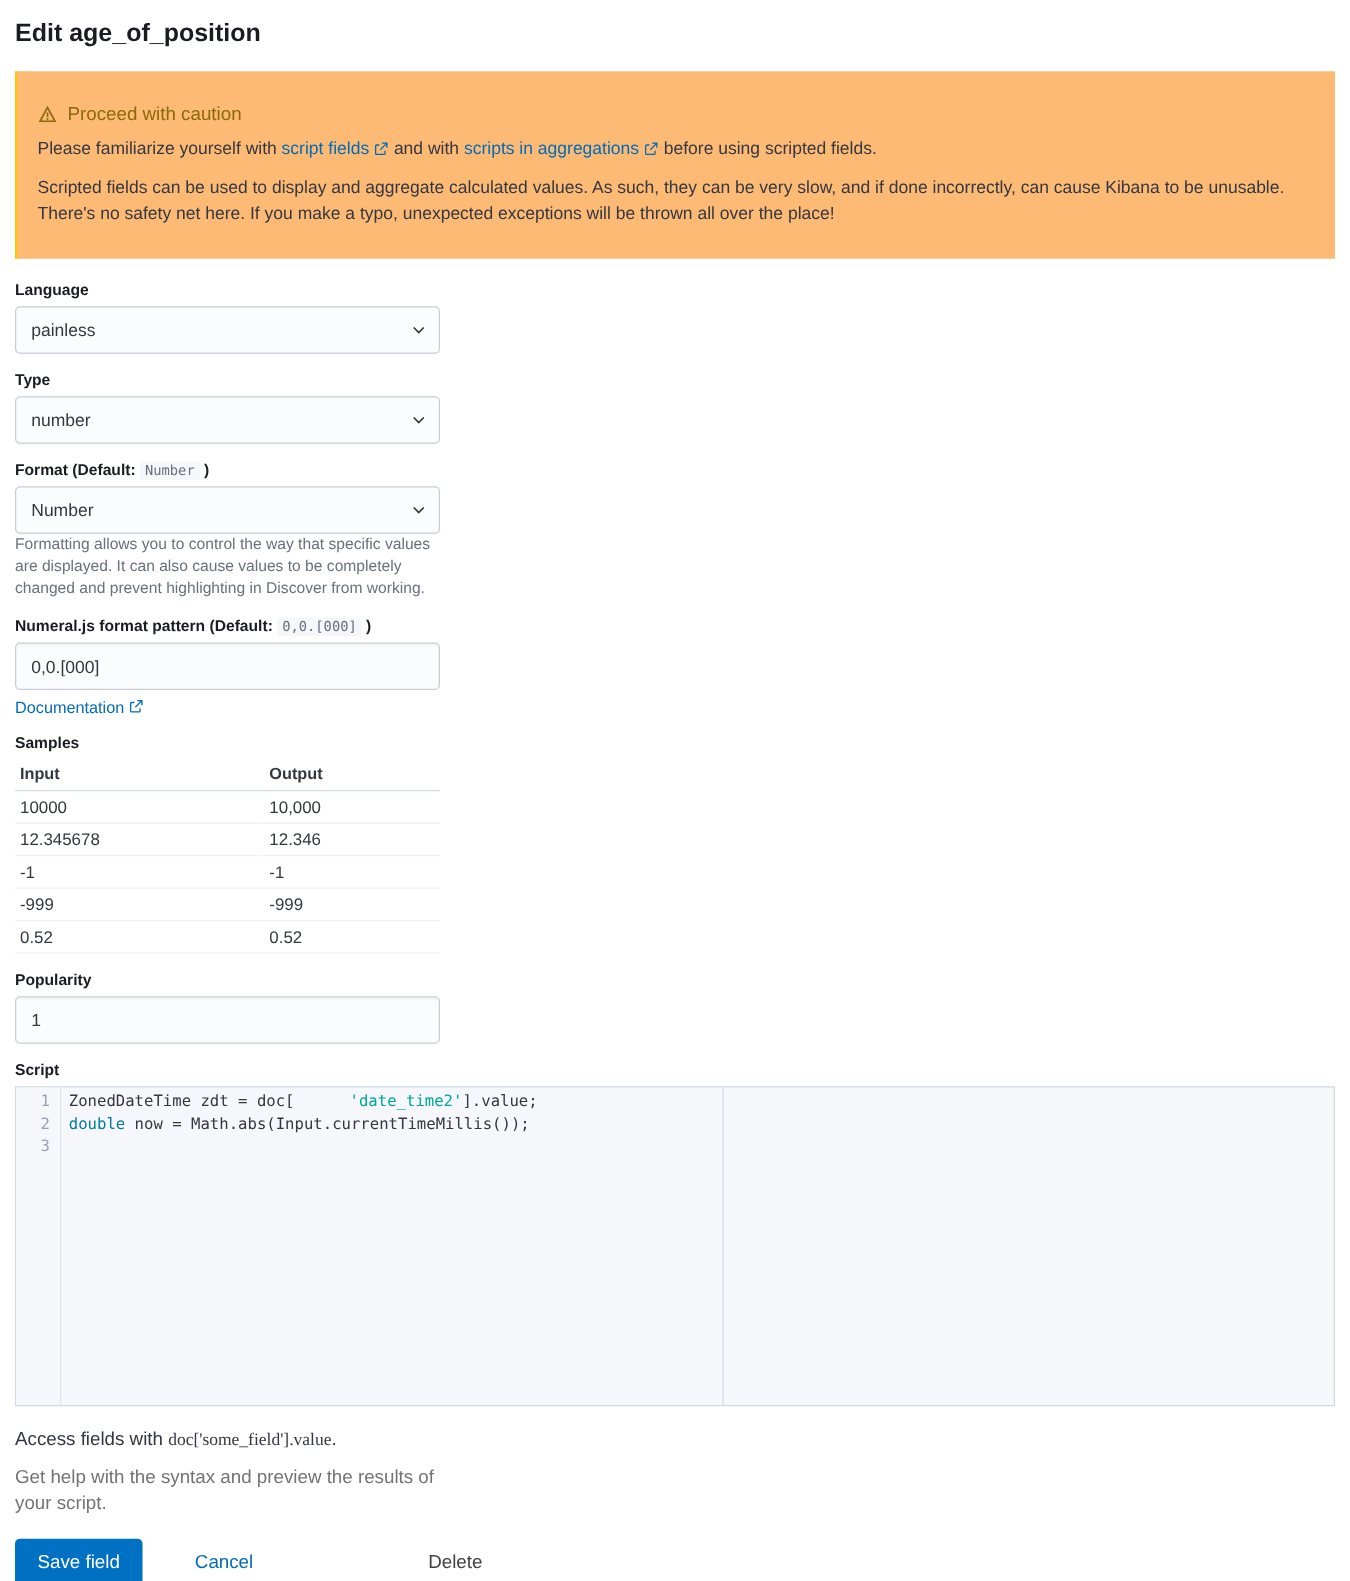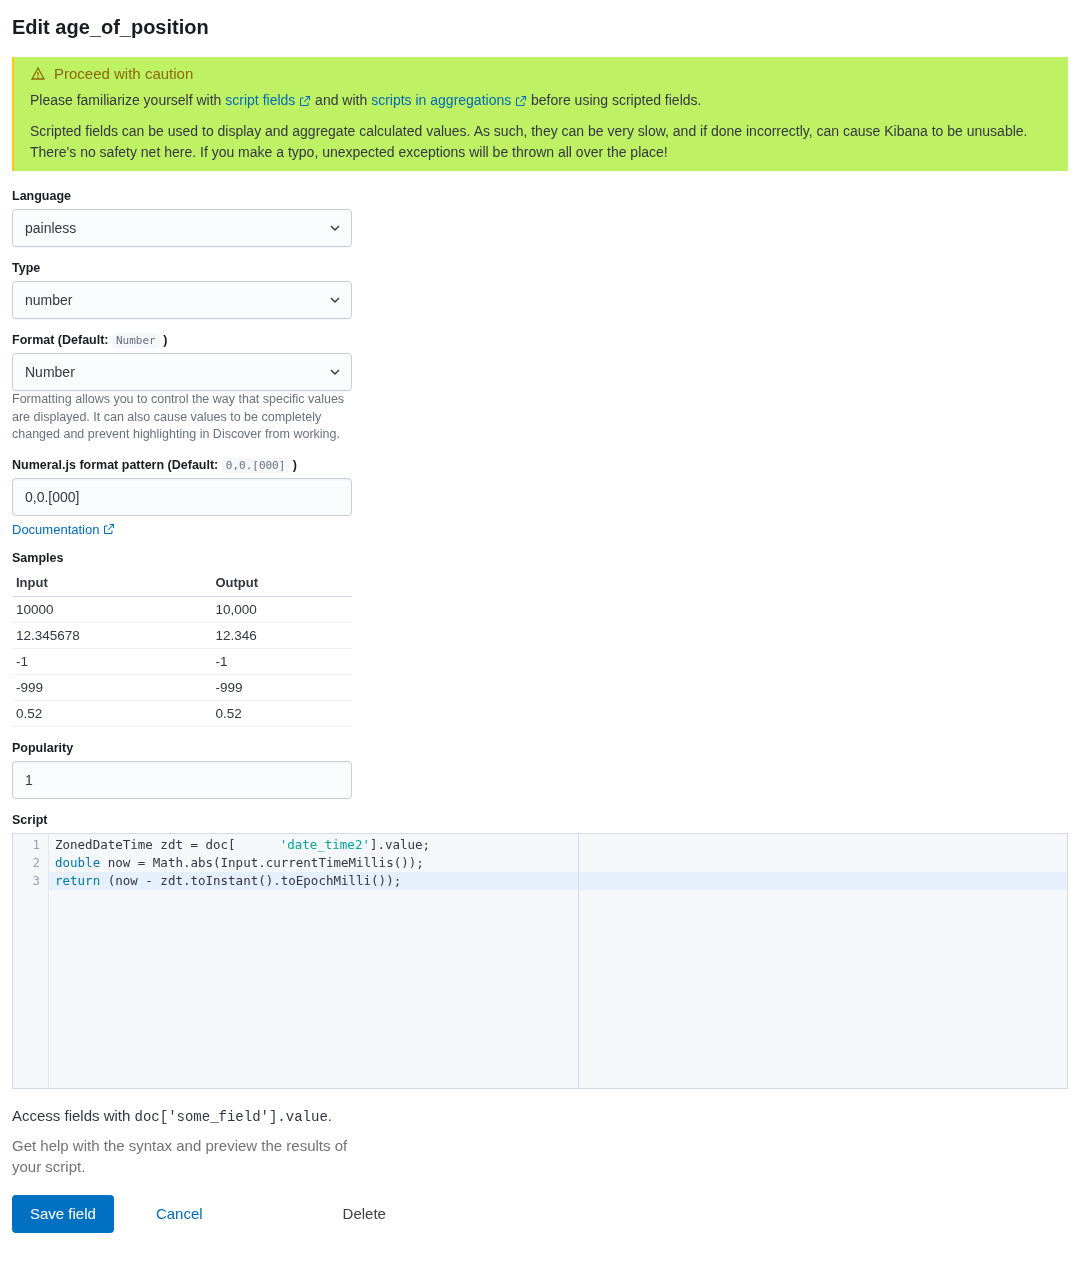--- a/index.html
+++ b/index.html
@@ -13,22 +13,22 @@
     width: 1080px;
   }
   h1.title {
     font-size: 20px;
     font-weight: 600;
     margin: 4px 0 18px 0;
     color: #1a1c21;
   }
   .callout {
     border-left: 2px solid #fec514;
-    background: #bef264;
-    padding: 8px 16px;
+    background: #fdba74;
+    padding: 26px 16px;
     margin-bottom: 18px;
   }
   .callout-title {
     color: #8a6a0a;
     font-weight: 500;
     font-size: 15px;
     display: flex;
     align-items: center;
     gap: 8px;
     margin-bottom: 8px;
@@ -135,21 +135,21 @@
   .tok-kw { color: #0079a5; }
   .tok-str { color: #00a69b; margin-left: 44px; }
   .split-line {
     position: absolute;
     top: 0; bottom: 0;
     left: 52%;
     width: 1px;
     background: #d3dae6;
   }
   .access-note { font-size: 15px; margin: 18px 0 10px 0; color:#343741;}
-  .access-note .mono { font-family: Liberation Mono, monospace; font-size: 14px;}
+  .access-note .mono { font-family: Liberation Serif, serif; font-size: 14px;}
   .help-script-link {
     color: #737373;
     font-size: 15px;
     text-decoration: none;
     display: block;
     max-width: 340px;
     line-height: 1.4;
     margin-bottom: 18px;
   }
   .btn-row { display: flex; align-items: center; gap: 24px; }
@@ -304,21 +304,20 @@
   <div class="code-editor">
     <div class="gutter" id="gutter">
         <div>1</div>
         <div>2</div>
         <div>3</div>
       </div>
     <div class="code-lines" id="code-lines">
       <div class="split-line"></div>
     <div class="code-line"><span>ZonedDateTime zdt = doc[</span><span class="tok-str">'date_time2'</span><span>].value;</span></div>
         <div class="code-line"><span class="tok-kw">double</span><span> now = Math.abs(Input.currentTimeMillis());</span></div>
-        <div class="code-line hl-line"><span class="tok-kw">return</span><span> (now - zdt.toInstant().toEpochMilli());</span></div>
       </div>
   </div>
 </div>
 
 <div class="access-note">
   <span>Access fields with </span><span class="mono">doc['some_field'].value</span><span>.</span>
 </div>
 
 <a href="#" class="help-script-link">Get help with the syntax and preview the results of your script.</a>
 

